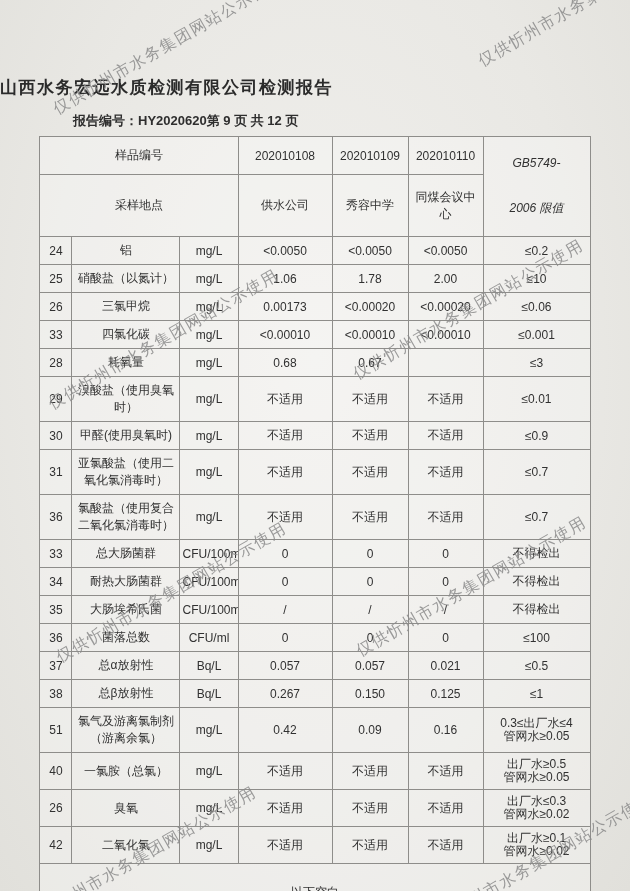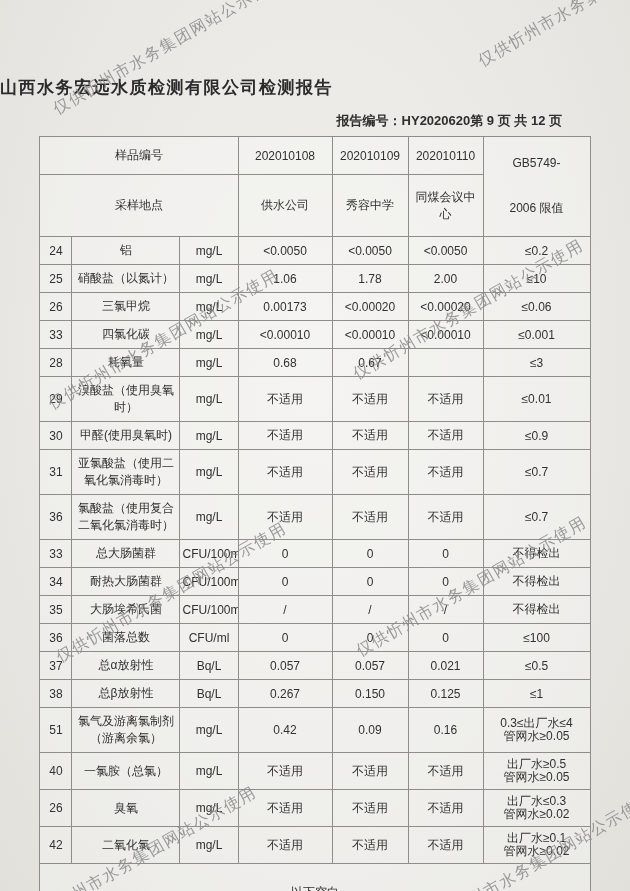--- a/index.html
+++ b/index.html
@@ -12,37 +12,37 @@
   .page { position: relative; width: 630px; height: 891px; }
 
   
   .doc-title {
     margin: 0; padding-top: 76px; text-align: left;
     font-size: 17px; font-weight: bold; letter-spacing: 1.5px; color: #2b2b2b;
   }
   .meta-row {
     width: 550px; margin: 13px auto 6px auto; box-sizing: border-box;
     padding-left: 33px; padding-right: 28px;
-    display: flex; justify-content: flex-end;
+    display: flex; justify-content: flex-start;
     font-size: 13px; font-weight: bold; color: #2e2e2e;
   }
 
   
   table.report {
     width: 550px; margin: 0 auto; border-collapse: collapse; table-layout: fixed;
     background: rgba(255,255,255,0.30);
   }
   table.report td {
     border: 1px solid #8e8d8a; text-align: center; vertical-align: middle;
     font-size: 12px; color: #313131; padding: 5px 2px; white-space: pre-line;
     overflow: hidden;
   }
   thead td { padding: 8px 1px; font-size: 11.5px; }
   td.limit-head { font-size: 12px; }
-  td.limit-head span { display: block; }
+  td.limit-head span { display: block; font-style: italic; }
   td.limit-head span:first-child { margin-bottom: 16px; }
   td.name-cell { text-align: left; padding-left: 7px; }
   td.unit-cell { font-size: 10px; }
   td.limit-multi { font-size: 9px; line-height: 13px; padding: 3px 1px; color: #2f2f2f; }
   td.blank-cell {
     height: 46px; text-align: left; vertical-align: top;
     padding: 12px 0 0 22px; font-size: 12.5px;
   }
 
   

